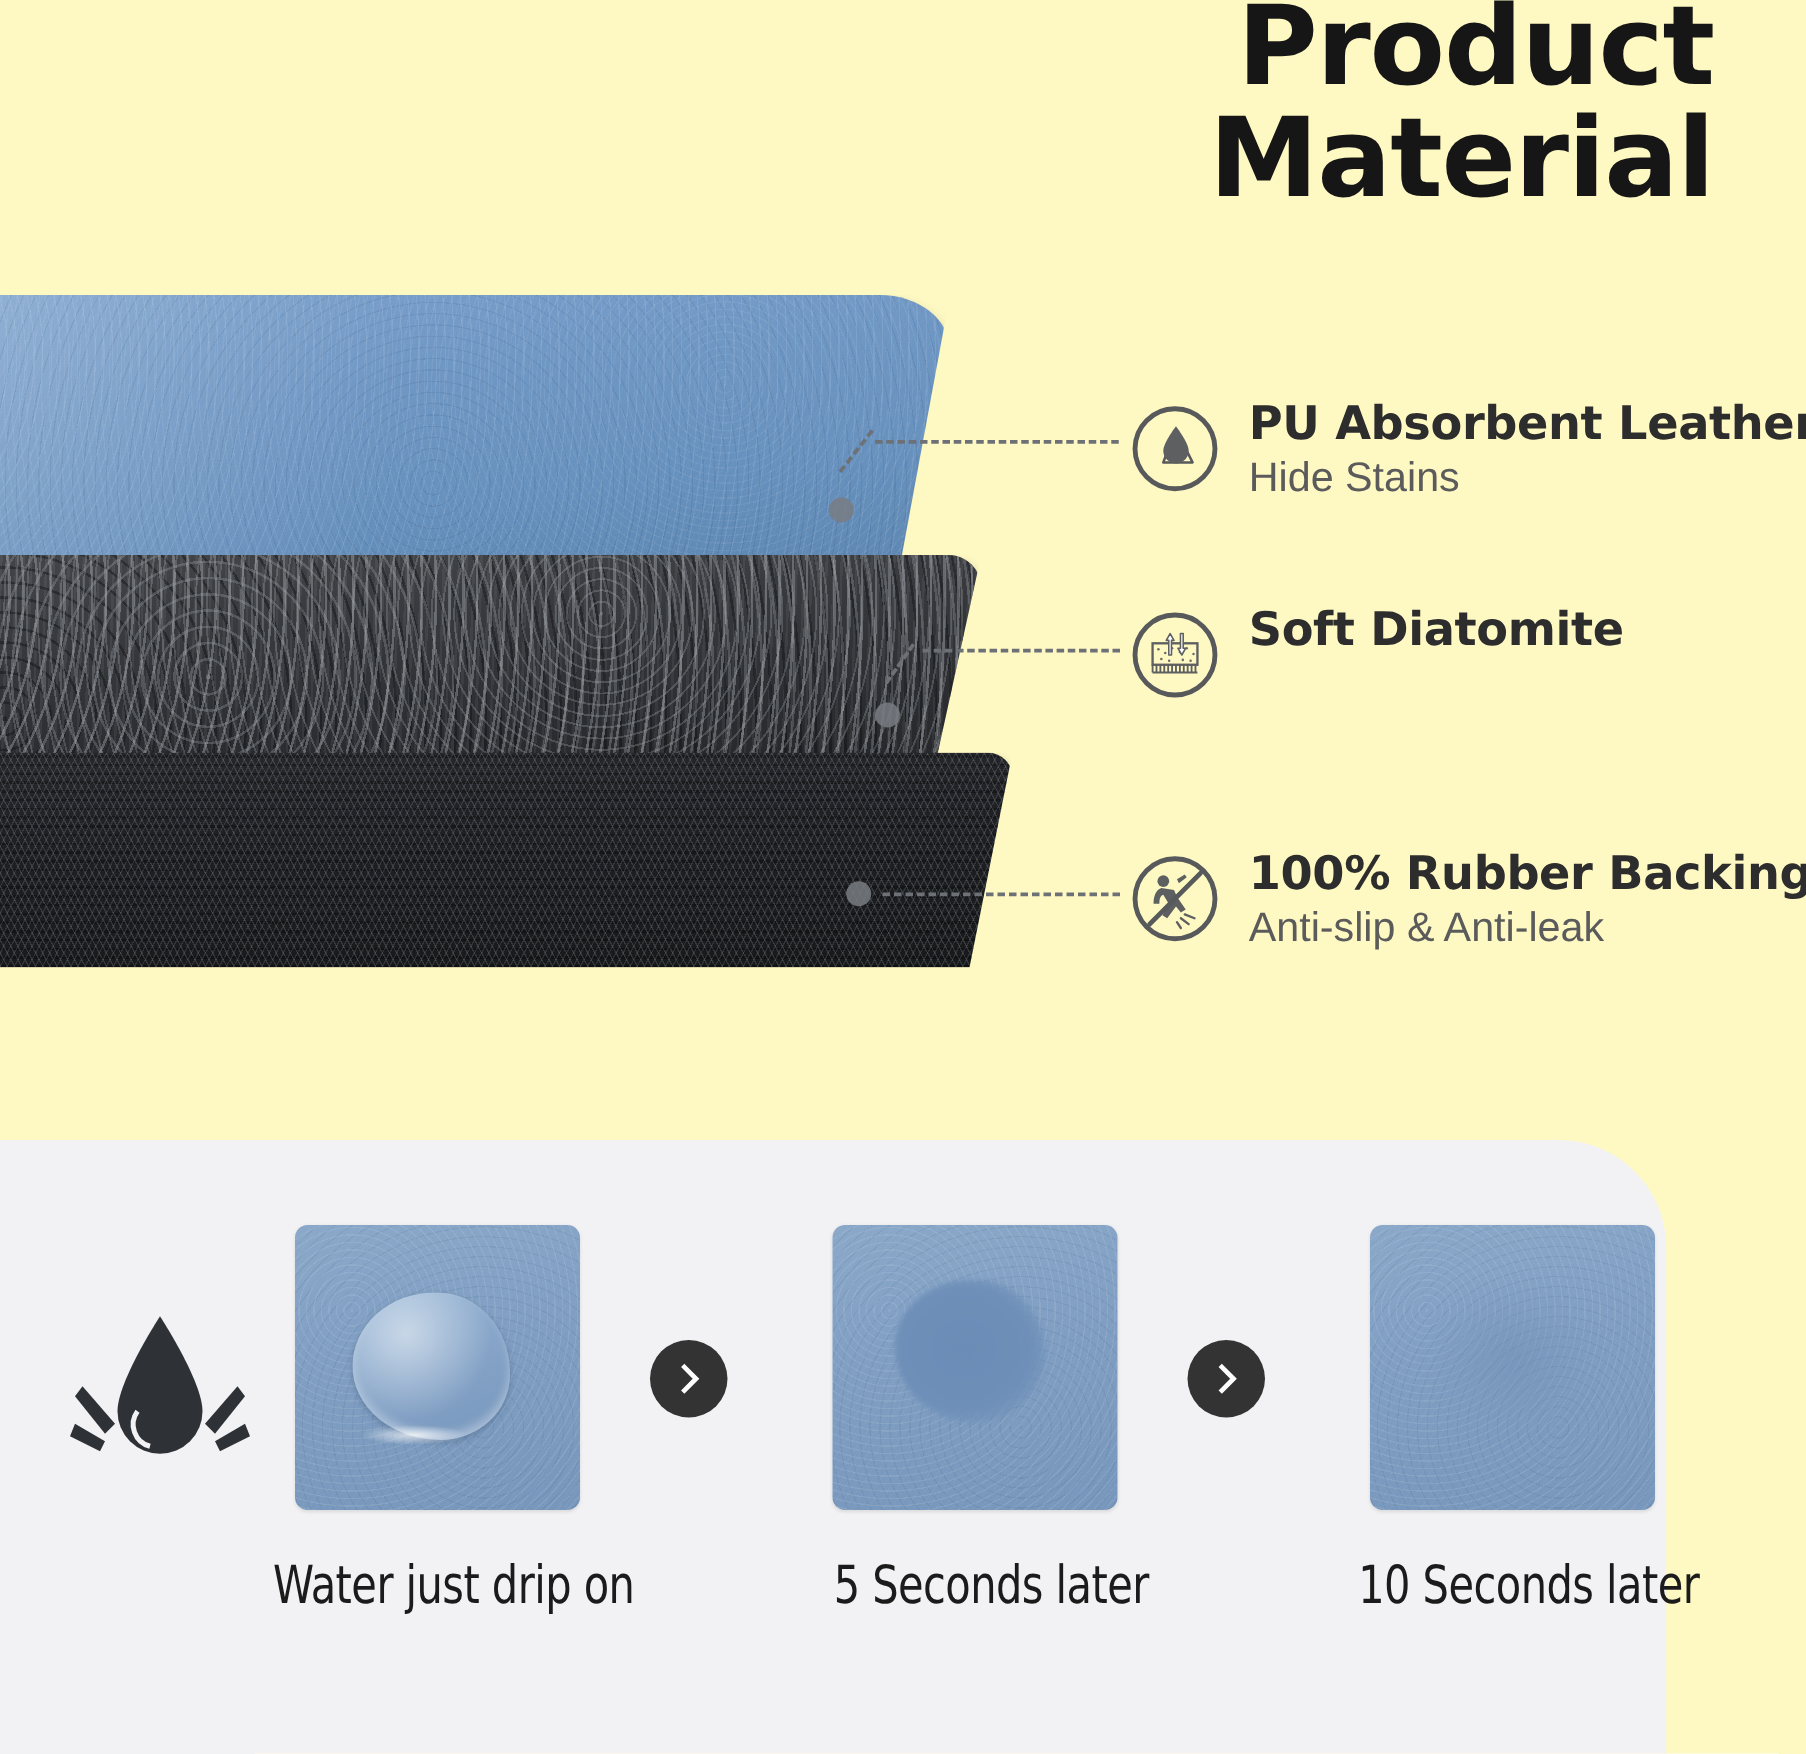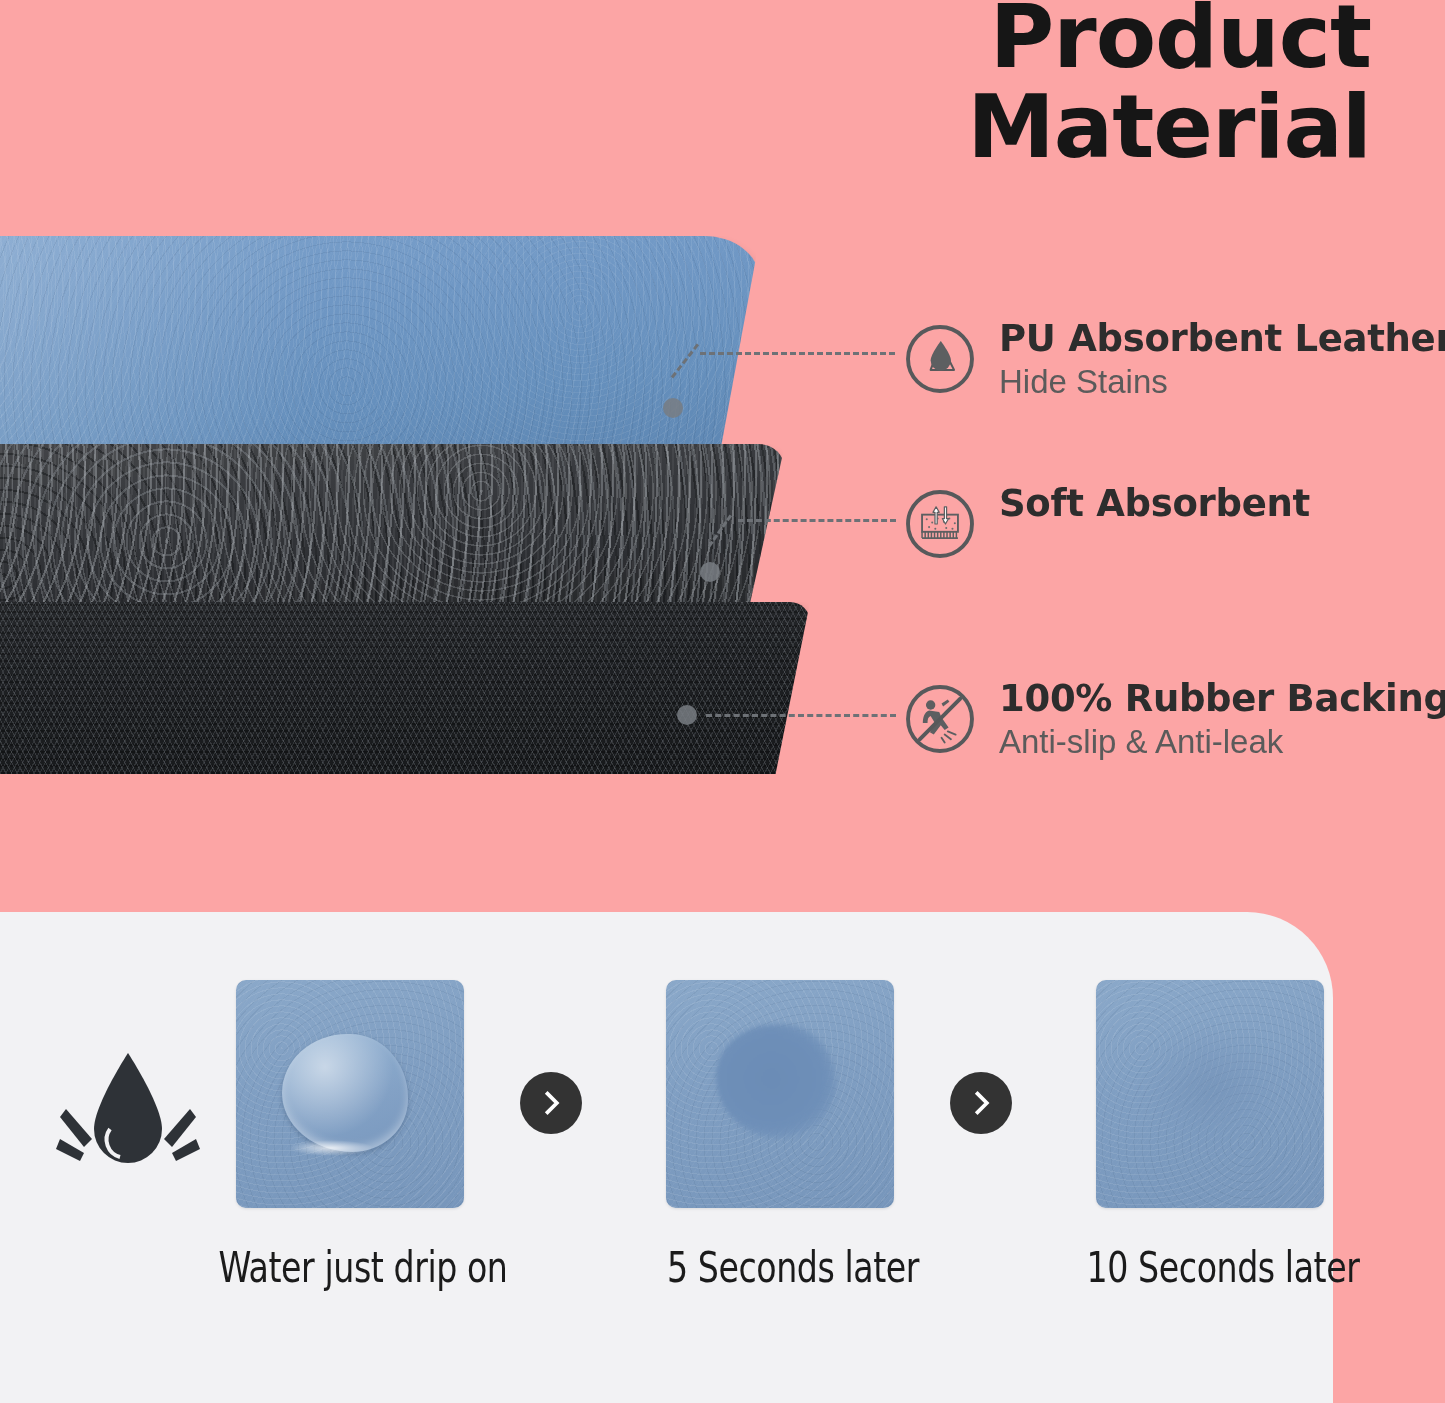--- a/index.html
+++ b/index.html
@@ -8,21 +8,21 @@
     background: #ffffff;
   }
   body {
     font-family: "Liberation Sans", sans-serif;
     -webkit-font-smoothing: antialiased;
   }
   #page {
     position: relative;
     width: 1445px;
     height: 1403px;
-    background: #fca5a5;
+    background: #fef9c3;
     overflow: hidden;
   }
 
   
   .page-title {
     position: absolute;
     top: -8px;
     right: 74px;
     width: 640px;
     text-align: right;
@@ -341,21 +341,21 @@
         </g>
         <g stroke="#5d5f61" stroke-width="1.9">
           <path d="M27 60 L27 68 M31 60 L31 68 M35 60 L35 68 M39 60 L39 68 M43 60 L43 68 M47 60 L47 68 M51 60 L51 68 M55 60 L55 68 M59 60 L59 68 M63 60 L63 68 M67 60 L67 68 M71 60 L71 68"></path>
           <path d="M27 68 L73 68" stroke-width="2.2"></path>
         </g>
         <path d="M45 28 L41 35 L43.6 35 L43.6 50 L46.4 50 L46.4 35 L49 35 Z" fill="#ffffff" stroke="#5d5f61" stroke-width="1.6" stroke-linejoin="round"></path>
         <path d="M57 50 L61 43 L58.4 43 L58.4 28 L55.6 28 L55.6 43 L53 43 Z" fill="#ffffff" stroke="#5d5f61" stroke-width="1.6" stroke-linejoin="round"></path>
       </svg>
     </div>
     <div class="feature-text">
-      <div class="feature-title">Soft Absorbent</div>
+      <div class="feature-title">Soft Diatomite</div>
     </div>
   </div>
 
   <div class="feature" style="left:901px; top:676px;">
     <div class="feature-icon">
       <svg viewBox="0 0 100 100" width="78" height="78" aria-hidden="true">
         <circle cx="50" cy="50" r="41" fill="none" stroke="#57595b" stroke-width="5"></circle>
         <g fill="#5d5f61">
           <circle cx="38" cy="32" r="6"></circle>
           <path d="M36 39 C30 41 28 48 28 55 L34 55 C34 50 35 47 38 46 L44 56 L37 67 L42 70 L51 58 L56 64 L61 61 L52 48 L49 41 Z"></path>

